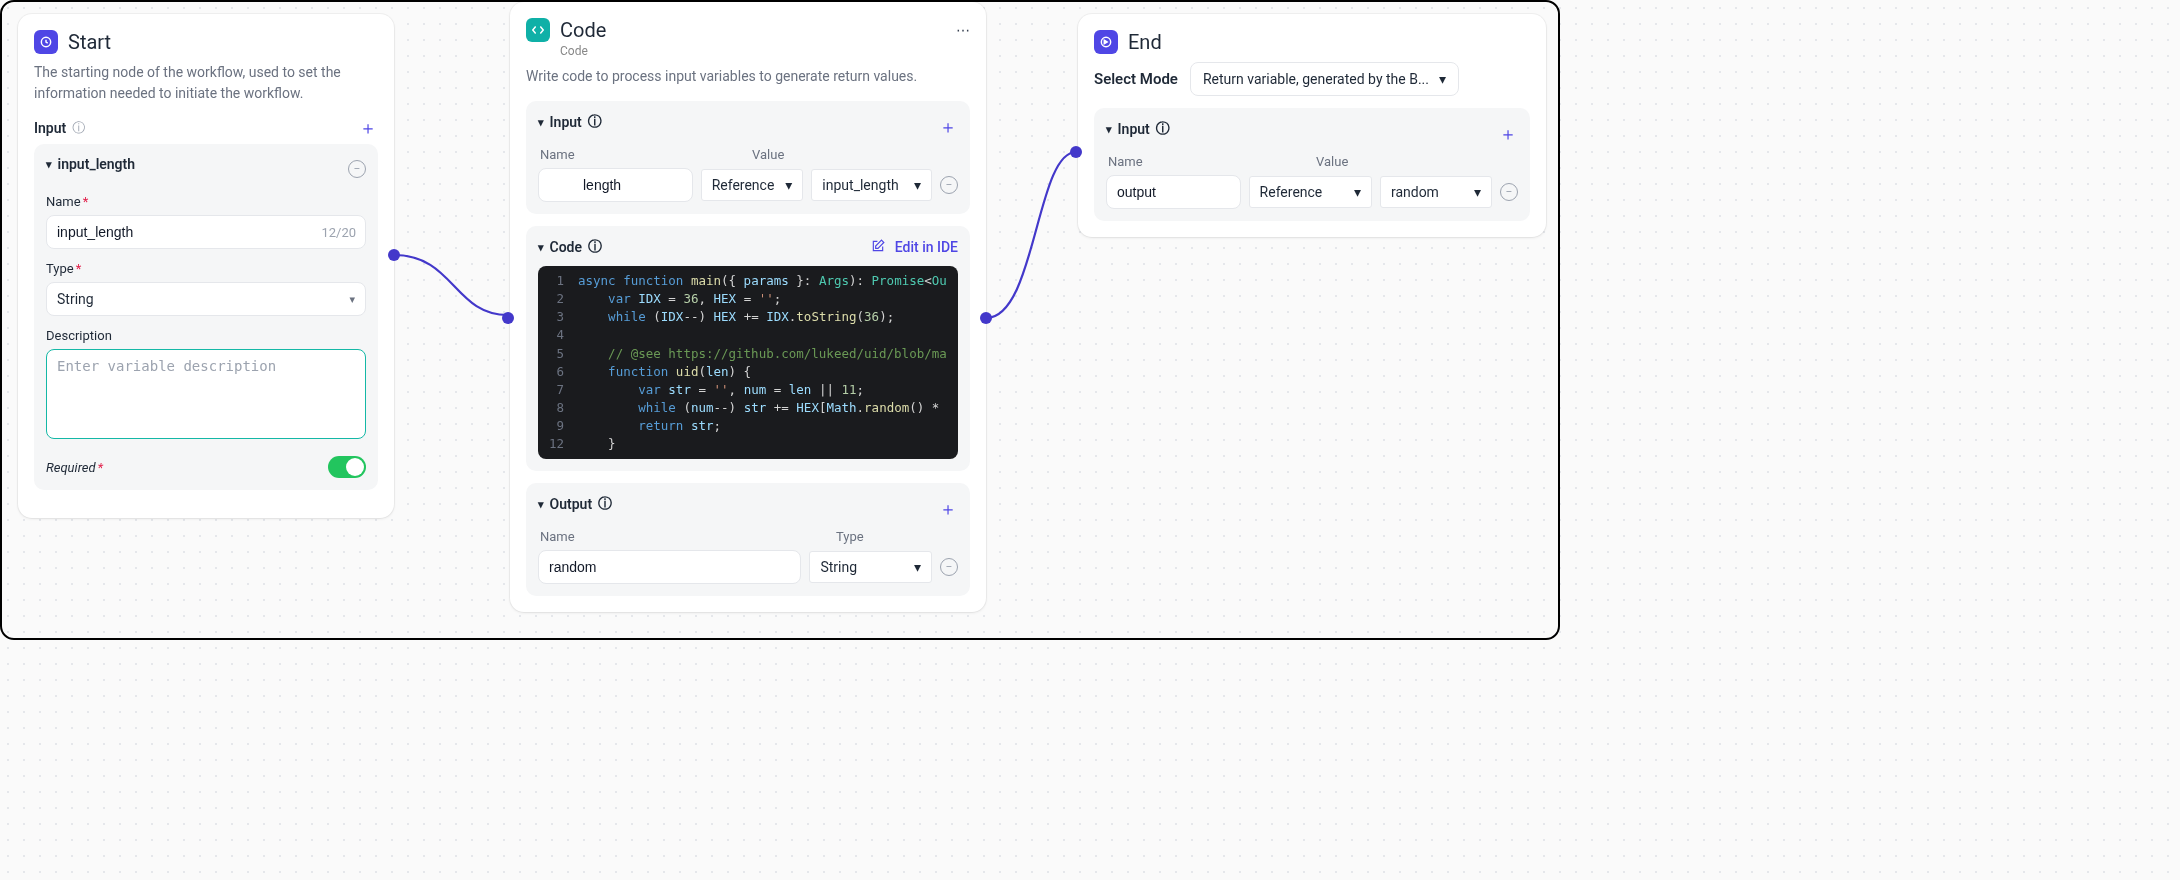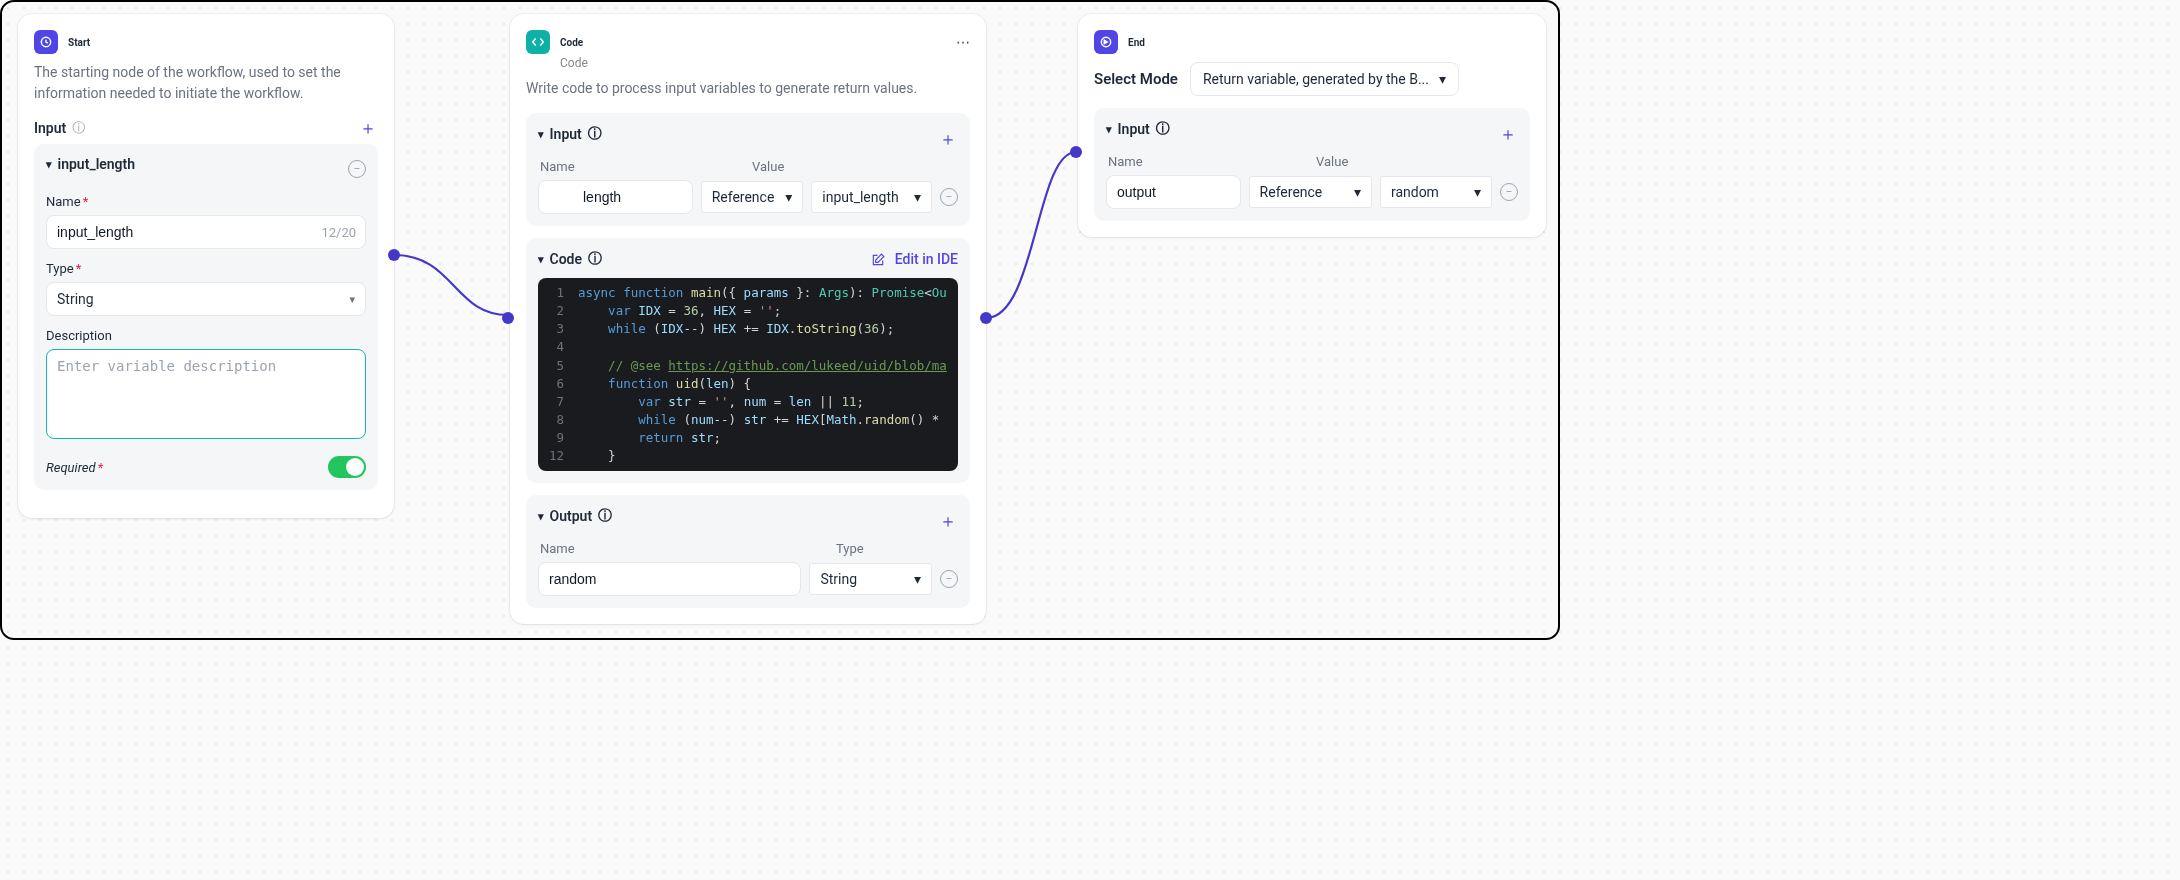--- a/index.html
+++ b/index.html
@@ -18,33 +18,33 @@
   background-size: 16px 16px;
 }
 .node {
   position: absolute;
   background: #fff;
   border-radius: 14px;
   box-shadow: 0 1px 3px rgba(0,0,0,0.08), 0 0 0 1px rgba(0,0,0,0.04);
   padding: 16px;
 }
 .node-start { left: 16px; top: 12px; width: 376px; }
-.node-code  { left: 508px; top: 12px; width: 476px; }
+.node-code  { left: 508px; top: 0; width: 476px; }
 .node-end   { left: 1076px; top: 12px; width: 468px; }
 
 .node-header { display: flex; align-items: center; gap: 10px; margin-bottom: 8px; }
 .node-icon {
   width: 24px; height: 24px; border-radius: 6px;
   display: flex; align-items: center; justify-content: center;
   color: #fff; flex-shrink: 0;
 }
 .node-icon.start { background: #4f46e5; }
 .node-icon.code  { background: #0fb0a7; }
 .node-icon.end   { background: #4f46e5; }
-.node-title { font-weight: 700; font-size: 10px; }
+.node-title { font-weight: 400; font-size: 20px; }
 .node-subtitle { font-size: 12px; color: #888; margin-left:34px; margin-top:-6px; margin-bottom:8px;}
 .node-desc { color: #6b7280; font-size: 14px; line-height: 1.5; margin-bottom: 14px; }
 .node-more { margin-left:auto; color:#374151; cursor:pointer; }
 
 .section-row {
   display: flex; align-items: center; justify-content: space-between;
   margin-bottom: 6px;
 }
 .section-label { display:flex; align-items:center; gap:6px; font-weight:600; font-size:14px; }
 .section-label .info { color:#9ca3af; font-weight:normal; font-size:13px;}
@@ -90,36 +90,36 @@
 
 .toggle {
   width:38px;height:22px;background:#22c55e;border-radius:11px;position:relative;cursor:pointer;
 }
 .toggle::after {
   content:'';position:absolute;width:18px;height:18px;background:#fff;border-radius:50%;
   top:2px;right:2px;
 }
 
 .code-panel-head { display:flex; align-items:center; justify-content:space-between; margin-bottom:10px; }
-.edit-ide { color:#4f46e5; font-size:14px; font-weight:500; display:flex; gap:10px; align-items:flex-end; cursor:pointer; }
+.edit-ide { color:#4f46e5; font-size:14px; font-weight:500; display:flex; gap:10px; align-items:flex-start; cursor:pointer; }
 .code-box {
   background:#1a1b1e; border-radius:8px; padding:6px 0; font-family:"SF Mono",Menlo,Consolas,monospace;
   font-size:12.5px; line-height:1.45; overflow:hidden;
 }
 .code-line { display:flex; }
 .gutter { width:40px; text-align:right; padding-right:14px; color:#6b7280; user-select:none; flex-shrink:0;}
 .code-line pre { margin:0; white-space:pre; color:#e5e7eb; }
 .kw { color:#569cd6; }
 .fn { color:#dcdcaa; }
 .var { color:#9cdcfe; }
 .type { color:#4ec9b0; }
 .num { color:#b5cea8; }
 .str { color:#ce9178; }
 .cmt { color:#6a9955; }
-.link { color:#6a9955; text-decoration:underline; }
+.link { color:#6a9955; }
 .op { color:#d4d4d4; }
 .pa { color:#d4d4d4; }
 
 .th-row { display:flex; gap:8px; margin-bottom:6px; padding:0 2px;}
 .th-row .th { font-size:13px; color:#6b7280; flex:1; }
 
 .mode-row { display:flex; align-items:center; justify-content:flex-start; gap:12px; margin-bottom:12px;}
 .mode-label { font-weight:600; font-size:15px; }
 .mode-select {
   background:#fff;border:1px solid #e5e7eb;border-radius:8px;padding:8px 12px;font-size:14px;

